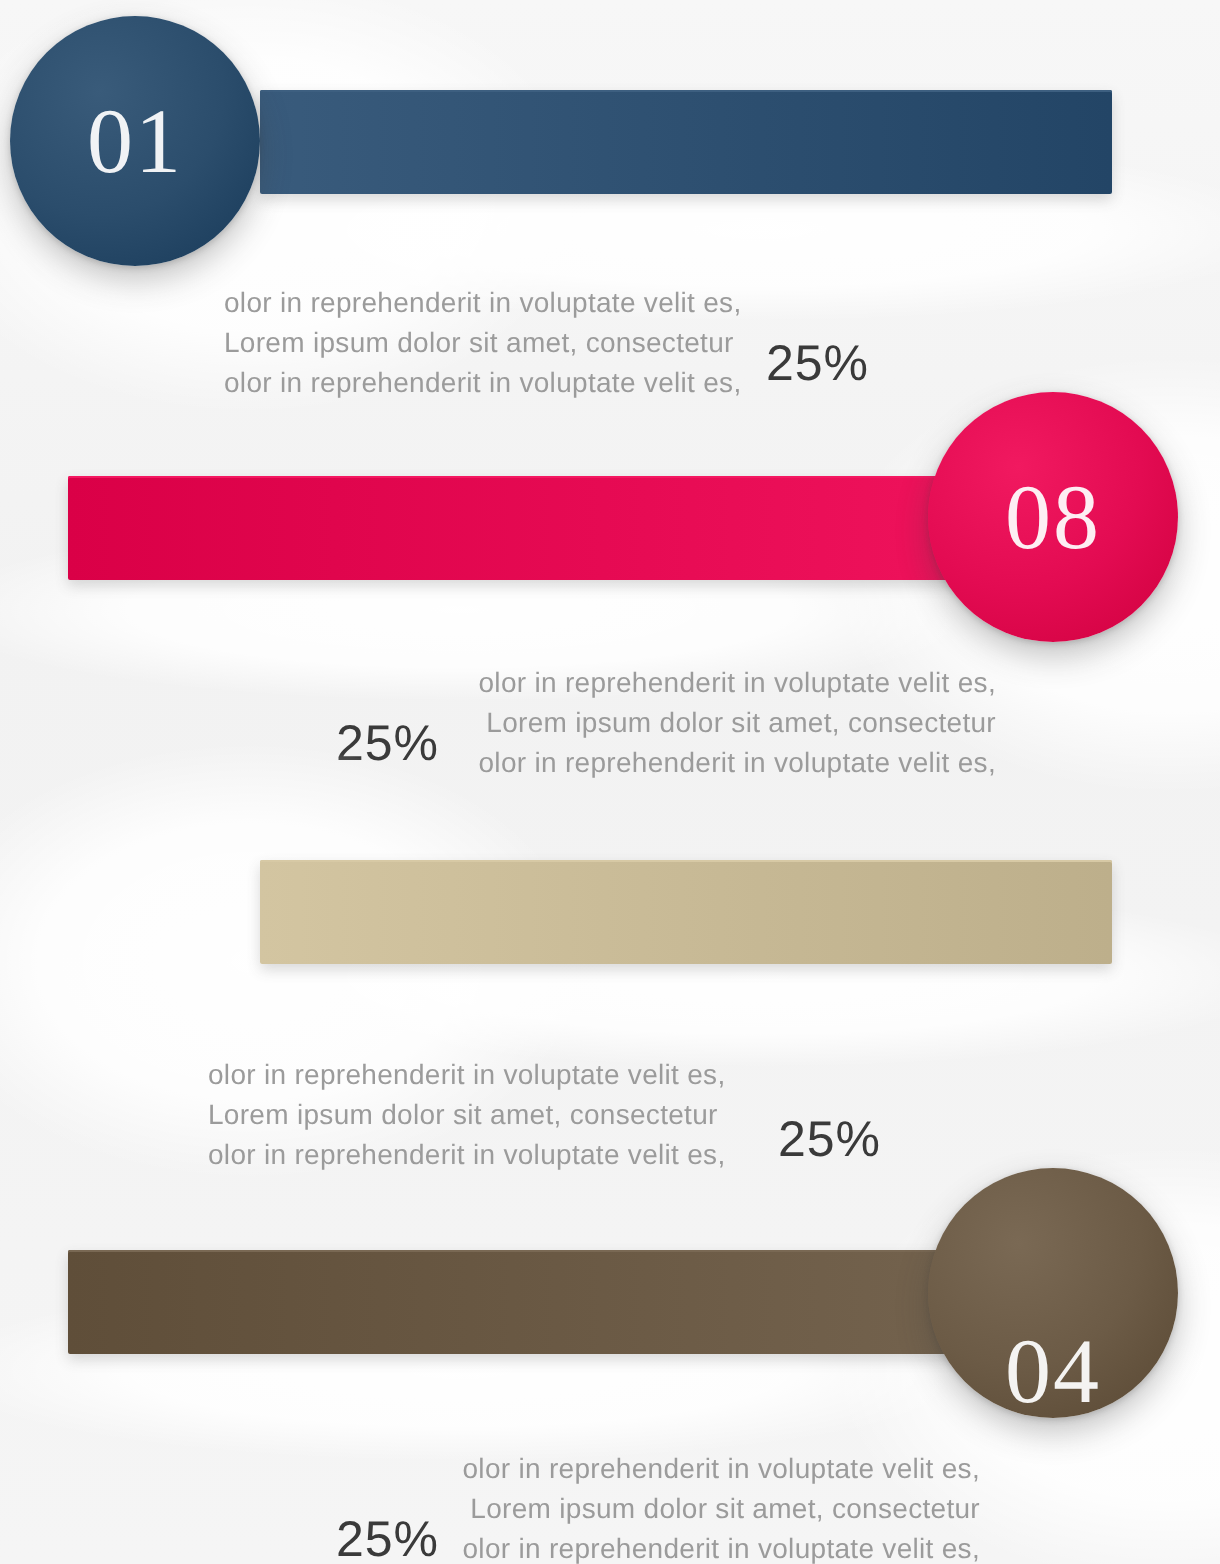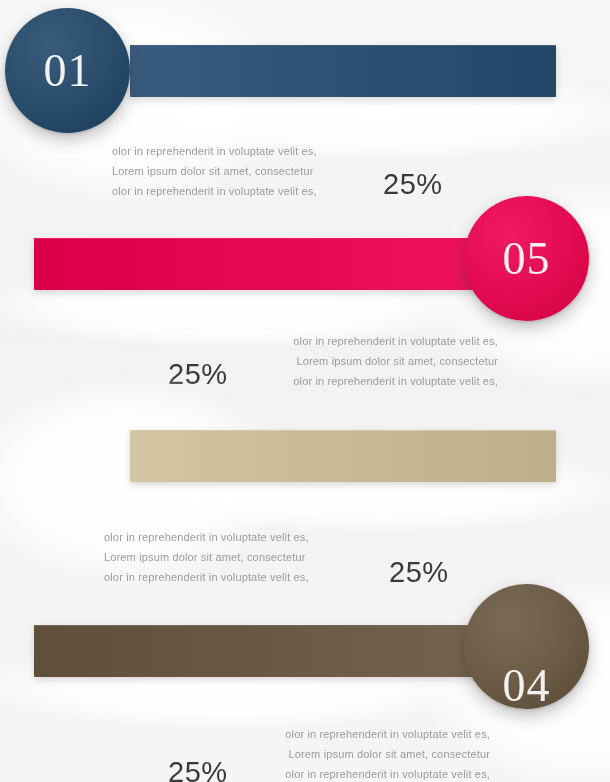--- a/index.html
+++ b/index.html
@@ -86,33 +86,33 @@
     letter-spacing: 1px;
     color: #ffffff;
     opacity: 0.93;
     line-height: 1;
     user-select: none;
   }
 
   
   .textblock {
     position: absolute;
-    font-size: 11px;
+    font-size: 14px;
     line-height: 20px;
     color: #9b9b9b;
     letter-spacing: 0.15px;
     white-space: nowrap;
   }
   .textblock .line { display: block; }
 
   .pct {
     position: absolute;
     font-family: "Liberation Sans", sans-serif;
     font-weight: 300;
-    font-size: 29px;
+    font-size: 25px;
     color: #3a3a3a;
     letter-spacing: 0.5px;
     line-height: 1;
   }
 
   .align-left  { text-align: left; }
   .align-right { text-align: right; }
 </style>
 </head>
 <body>
@@ -146,21 +146,21 @@
 
     <div class="halo" style="left:420px; top:-10px; width:330px; height:215px;"></div>
     <div class="halo" style="left:-30px; top:70px; width:520px; height:90px;"></div>
 
     <div class="bar" style="left:34px; top:48px; width:486px;">
       <div class="bar-shadow"></div>
       <div class="bar-fill" id="bar-02" style="background: linear-gradient(90deg, rgb(218, 0, 71) 0%, rgb(230, 10, 83) 55%, rgb(240, 20, 93) 100%); box-shadow: rgb(244, 24, 97) 0px 1px 0px inset, rgba(70, 70, 70, 0.2) 0px 3px 7px;"></div>
     </div>
 
     <div class="circle" id="circle-02" style="left: 464px; top: 6px; background: radial-gradient(circle at 36% 30%, rgb(241, 25, 96) 0%, rgb(227, 11, 82) 52%, rgb(207, 0, 62) 100%); box-shadow: rgba(60, 60, 60, 0.3) 0px 7px 16px, rgba(60, 60, 60, 0.22) 0px 1px 3px;">
-      <span class="num">05</span>
+      <span class="num">08</span>
     </div>
 
     <div class="textblock align-right" style="left:156px; top:141px; width:342px;">
       <span class="line">olor in reprehenderit in voluptate velit es,</span>
       <span class="line">Lorem ipsum dolor sit amet, consectetur</span>
       <span class="line">olor in reprehenderit in voluptate velit es,</span>
     </div>
 
     <div class="pct" style="left:168px; top:170px;">25%</div>
   </div>

